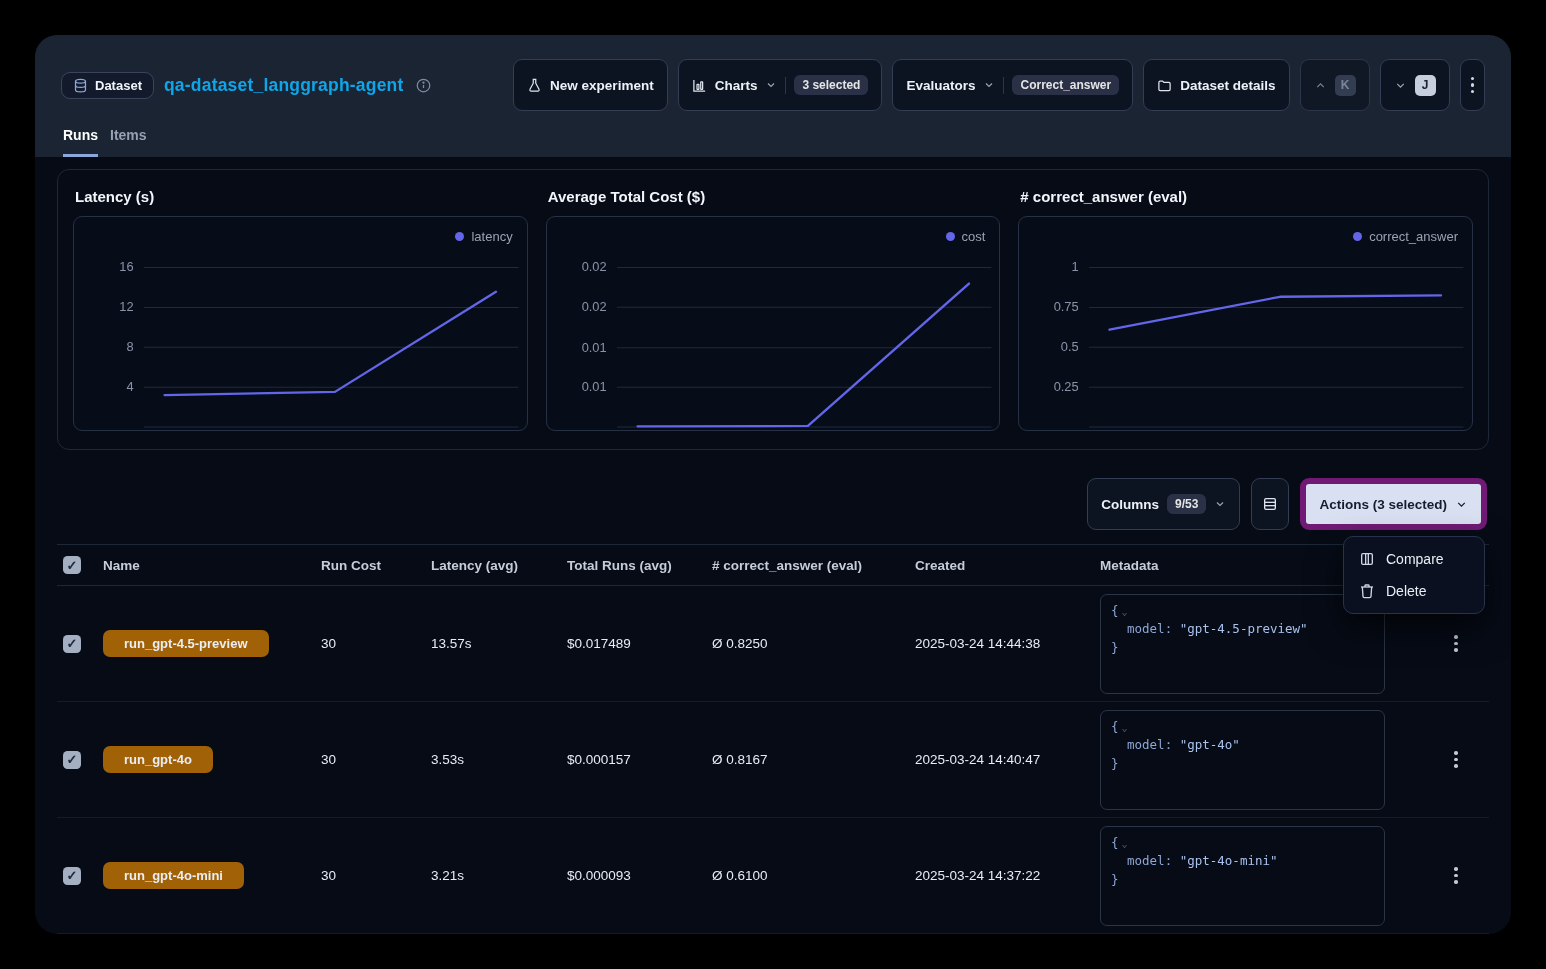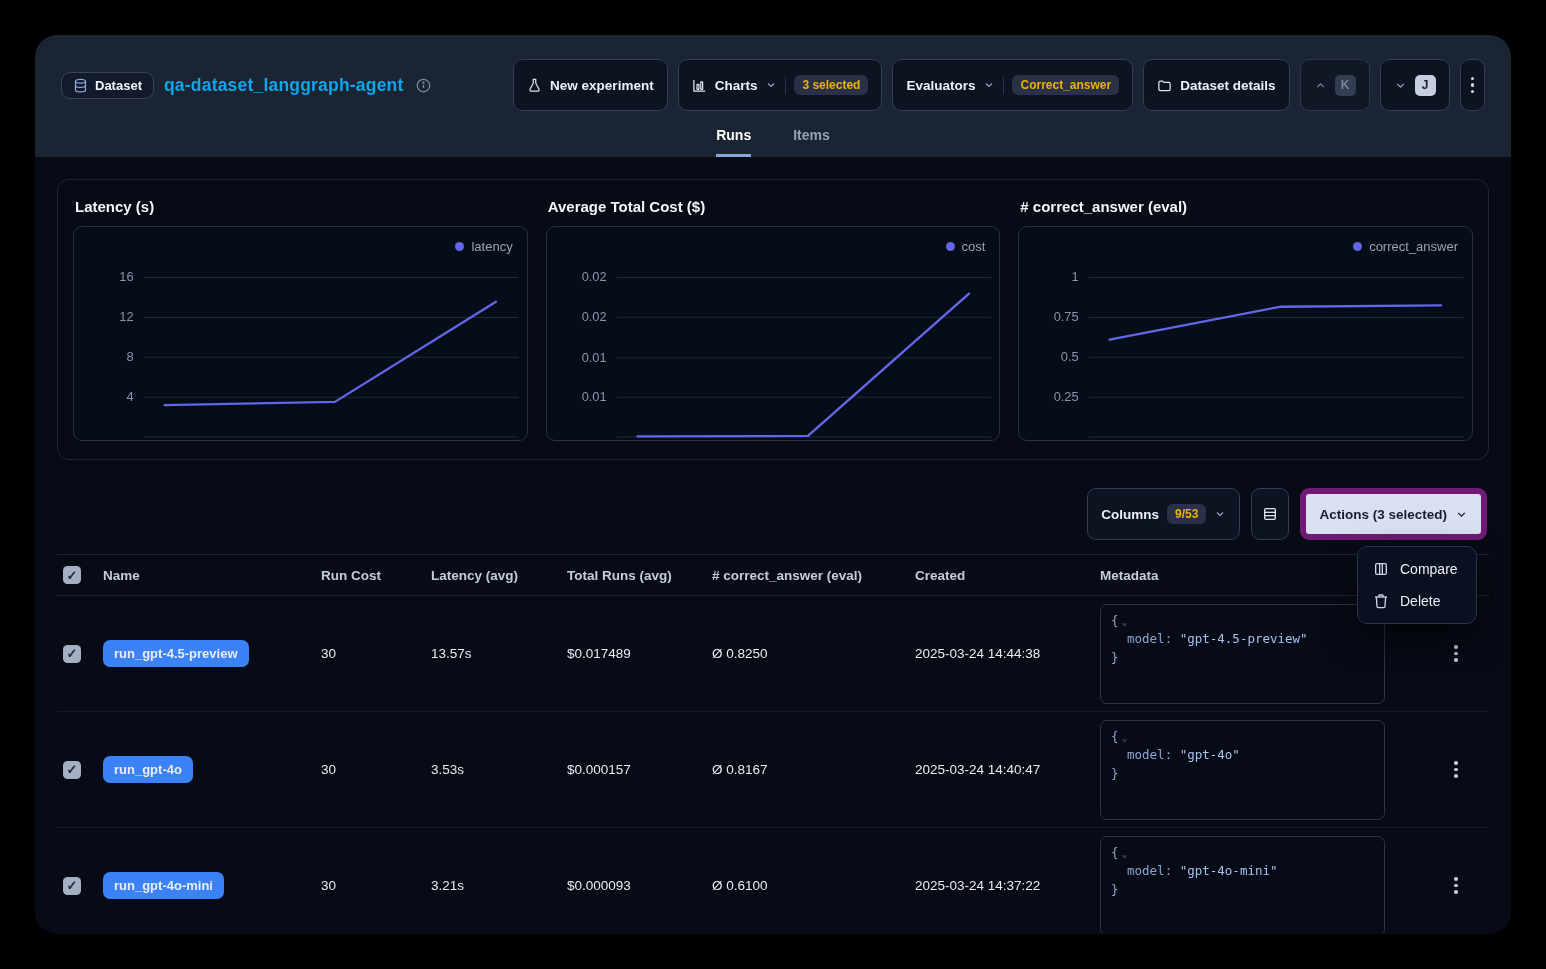--- a/index.html
+++ b/index.html
@@ -19,71 +19,71 @@
   .page-title { color:#0ea5e9; font-size:17.5px; font-weight:700; letter-spacing:.2px; }
   .info-ic { color:#828b9e; display:inline-flex; margin-left:2px; }
   .spacer { flex:1; }
   .btn { display:inline-flex; align-items:center; gap:8px; height:52px; padding:0 13px;
     background:#0c1422; border:1px solid #333d53; border-radius:9px; color:#eef1f7;
     font-size:13.5px; font-weight:600; cursor:pointer; white-space:nowrap; }
   .btn svg { color:#dfe4ee; }
   .btn .chev { color:#9aa3b6; }
   .btn-divider { width:1px; height:17px; background:#2c3549; }
   .mini-badge { background:#2a3147; border-radius:6px; padding:3px 8px; font-size:12px;
-    font-weight:600; color:#eab308; }
+    font-weight:600; color:#e5e5e5; }
   .btn-dim { opacity:.72; }
   .key-badge { width:21px; height:21px; border-radius:5px; background:#c6cfdd; color:#1a2130;
     font-size:12px; font-weight:700; display:inline-flex; align-items:center; justify-content:center; }
   .key-badge.dim { background:#3c475e; color:#9fabc1; }
   .btn-icon-only { padding:0 10px; }
   .kebab { display:inline-flex; flex-direction:column; gap:3px; }
   .kebab i { width:3.5px; height:3.5px; border-radius:50%; background:#cfd6e2; }
 
-  .tabs { display:flex; gap:42px; margin-top:16px; padding:0 2px;justify-content:center; }
+  .tabs { display:flex; gap:12px; margin-top:16px; padding:0 2px; }
   .tab { font-size:14px; font-weight:600; color:#98a1b3; padding-bottom:11px; cursor:pointer; }
   .tab.active { color:#ffffff; border-bottom:3.5px solid #8ba6dc; }
 
   
-  .content { padding:12px 22px 0 22px;margin-top:10px; }
+  .content { padding:12px 22px 0 22px; }
 
   .charts-panel { border:1px solid #1f2839; border-radius:12px; padding:12px 15px 18px 15px;
     display:flex; gap:18px; }
   .chart-block { flex:1; min-width:0; }
   .chart-title { color:#f2f5fa; font-size:15px; font-weight:700; margin:6px 0 11px 2px; }
   .chart-card { position:relative; height:215px; border:1px solid #273146; border-radius:9px;
     background:#070d18; overflow:hidden; }
   .chart-card svg.plot { position:absolute; inset:0; width:100%; height:100%; }
   .legend { position:absolute; top:12px; right:14px; display:flex; align-items:center; gap:7px; }
   .legend-dot { width:9px; height:9px; border-radius:50%; background:#6366e8; }
   .legend-label { font-size:13px; color:#9aa2b4; }
 
   
   .table-toolbar { display:flex; justify-content:flex-end; align-items:flex-end; gap:11px;
     margin:28px 2px 14px 2px; }
   .btn-light { background:#d9e0f2; border:6px solid #701a75; color:#141d30; }
   .btn-light svg { color:#141d30; }
   .actions-wrap { position:relative; }
-  .dropdown { position:absolute; top:calc(100% + 6px); right:10px; width:120px; background:#0a101f;
+  .dropdown { position:absolute; top:calc(100% + 6px); right:2px; width:142px; background:#0a101f;
     border:1px solid #283349; border-radius:10px; padding:6px; z-index:40;
     box-shadow:0 14px 34px rgba(0,0,0,.65); }
   .dropdown-item { display:flex; align-items:center; gap:11px; padding:8px 9px; border-radius:7px;
     color:#eaeef5; font-size:14px; font-weight:500; cursor:pointer; }
   .dropdown-item svg { color:#cfd6e3; }
 
   
   .grid-row { display:grid; grid-template-columns:46px 218px 110px 136px 145px 203px 185px minmax(0,1fr) 56px;
     align-items:center; }
   .thead { border-top:1px solid #1e2737; border-bottom:1px solid #1e2737; height:42px;
     color:#c6cdda; font-size:13.5px; font-weight:600; }
   .trow { height:116px; border-bottom:1px solid #141c2b; color:#e8ecf3; font-size:13.5px; }
   .cell { padding-right:10px; }
   .checkbox { width:18px; height:18px; border-radius:4.5px; background:#a5afc2; color:#222b3d;
     display:flex; align-items:center; justify-content:center; font-size:13px; font-weight:700;
     margin-left:6px; cursor:pointer; }
-  .name-pill { display:inline-block; background:#3b82f6; border-radius:7px; padding:6px 11px;
+  .name-pill { display:inline-block; background:#a16207; border-radius:7px; padding:6px 21px;
     font-size:13px; font-weight:600; color:#e9edf4; }
   .meta-box { width:285px; height:100px; border:1px solid #2b3548; border-radius:7px;
     padding:7px 10px; font-family:"DejaVu Sans Mono", monospace; font-size:12.5px;
     line-height:1.5; color:#8ea7d6; overflow:hidden; }
   .meta-box .val { color:#a9c2ee; }
   .meta-box .mchev { color:#5c6984; font-size:10px; margin-left:3px; }
   .meta-indent { padding-left:16px; }
   .row-kebab { display:flex; flex-direction:column; gap:3px; align-items:center; cursor:pointer; }
   .row-kebab i { width:3.5px; height:3.5px; border-radius:50%; background:#c2c9d6; }
 </style>

